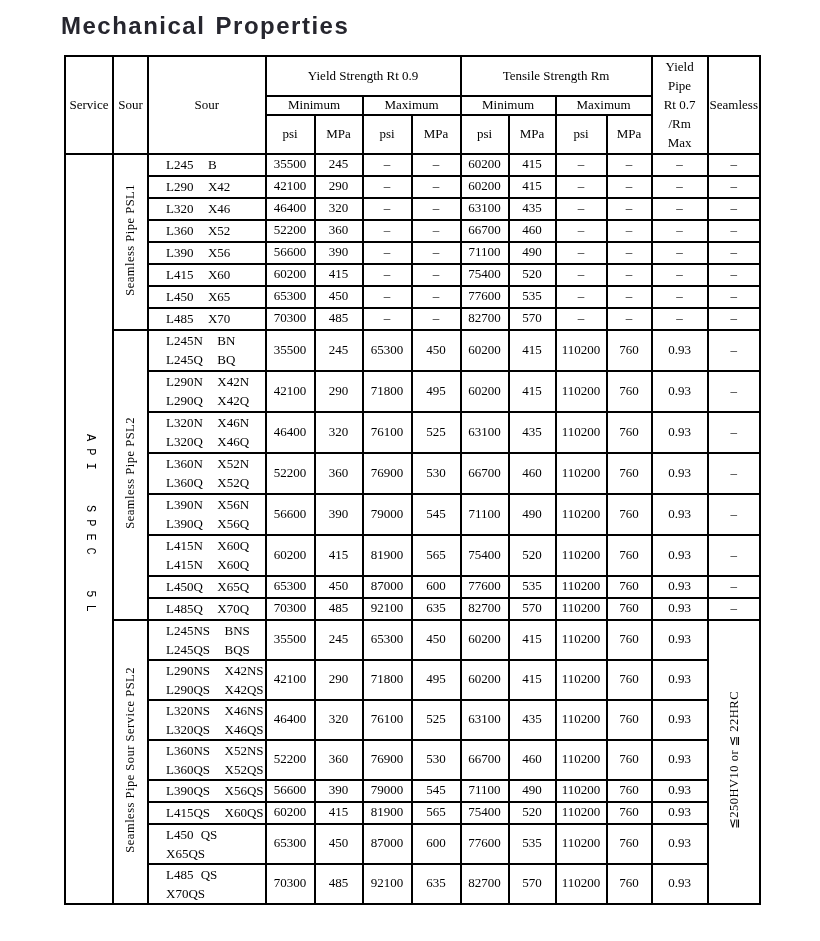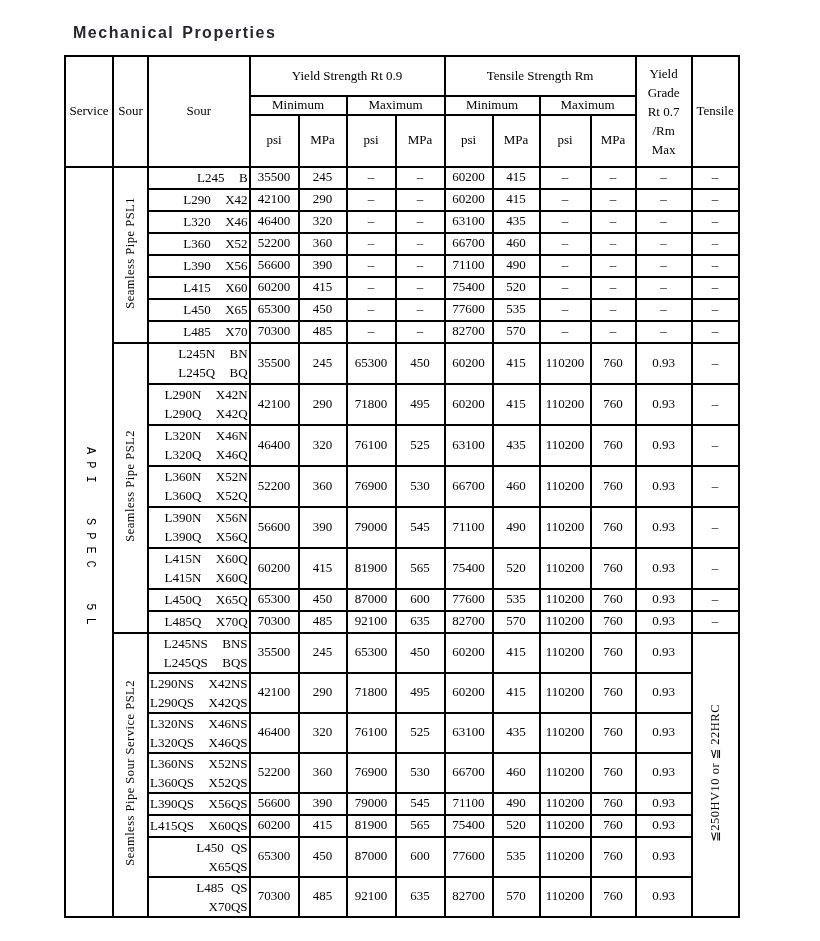--- a/index.html
+++ b/index.html
@@ -1,43 +1,43 @@
 <!DOCTYPE html>
 <html><head>
 <meta charset="utf-8">
 <style>
   html,body{margin:0;padding:0;}
   body{
     width:820px;height:941px;background:#ffffff;position:relative;
     font-family:"Liberation Serif",serif;color:#000;
   }
   .title{
-    position:absolute;left:57px;top:8px;margin:16px;
+    position:absolute;left:57px;top:8px;margin:4px;
     font-family:"Liberation Sans",sans-serif;font-weight:700;
-    font-size:16px;color:#26262e;letter-spacing:1.5px;word-spacing:2px;
+    font-size:24px;color:#26262e;letter-spacing:1.5px;word-spacing:2px;
   }
   table.tbl{
     position:absolute;left:64px;top:55px;
     border-collapse:collapse;table-layout:fixed;
   }
   .tbl td,.tbl th{
     border:2px solid #000;text-align:center;vertical-align:middle;
     font-size:13px;font-weight:400;padding:0 1px;line-height:1.3;
     overflow:hidden;
   }
   thead tr.hr1{height:40px;}
   thead tr.hr2{height:15px;}
-  thead tr.hr3{height:52px;}
+  thead tr.hr3{height:39px;}
   tr.r1{height:22px;}
   tr.r2{height:41px;}
   tr.r2s{height:38px;}
   tr.r2b{height:37px;}
   .ratio-head div{line-height:19px;}
   .grade-cell{white-space:pre;word-spacing:4px;}
-  .grade-line{text-align:right;line-height:19px;}
+  .grade-line{text-align:left;line-height:19px;padding-left:16px;}
   .dash{font-weight:700;}
   .dash.light{font-weight:400;color:#222;}
   .vert-cw{
     writing-mode:vertical-lr;text-orientation:sideways;
     font-family:"Liberation Mono",monospace;font-size:12px;
     letter-spacing:7px;white-space:pre;display:inline-block;
   }
   .vert-ccw{
     writing-mode:vertical-rl;transform:rotate(180deg);
     display:inline-block;font-size:12.5px;letter-spacing:0.5px;
@@ -68,26 +68,26 @@
   </colgroup>
   <thead>
     <tr class="hr1">
       <th rowspan="3">Service</th>
       <th rowspan="3">Sour</th>
       <th rowspan="3">Sour</th>
       <th colspan="4">Yield Strength Rt 0.9</th>
       <th colspan="4">Tensile Strength Rm</th>
       <th rowspan="3" class="ratio-head">
         <div>Yield</div>
-        <div>Grade</div>
+        <div>Pipe</div>
         <div>Rt 0.7</div>
         <div>/Rm</div>
         <div>Max</div>
       </th>
-      <th rowspan="3">Tensile</th>
+      <th rowspan="3">Seamless</th>
     </tr>
     <tr class="hr2">
       <th colspan="2">Minimum</th>
       <th colspan="2">Maximum</th>
       <th colspan="2">Minimum</th>
       <th colspan="2">Maximum</th>
     </tr>
     <tr class="hr3">
       <th>psi</th>
       <th>MPa</th>

